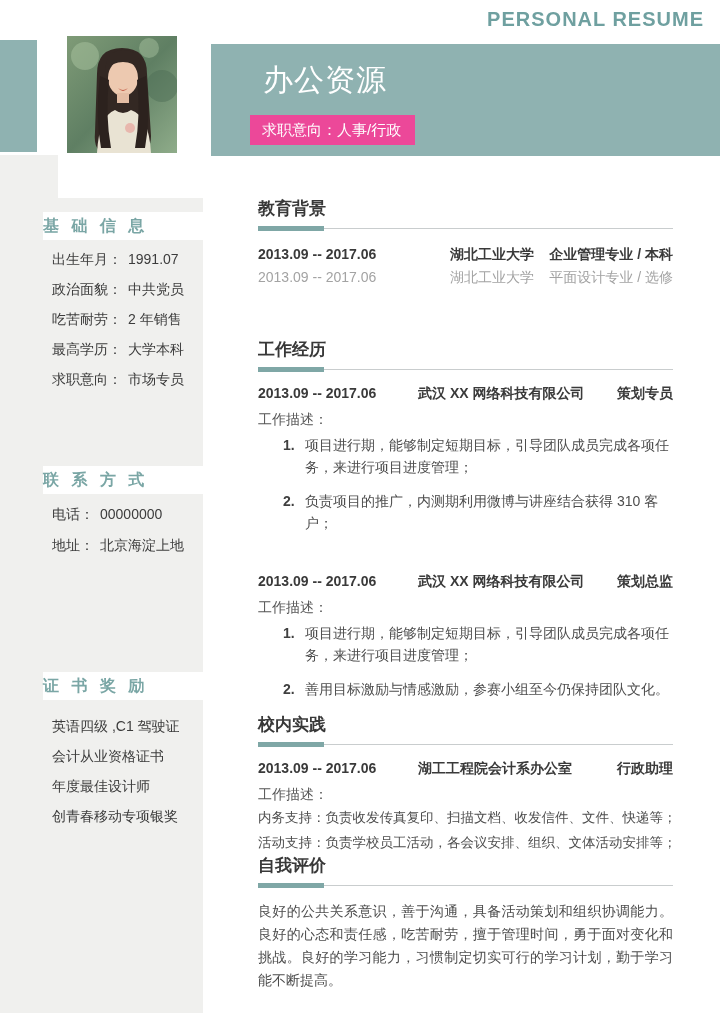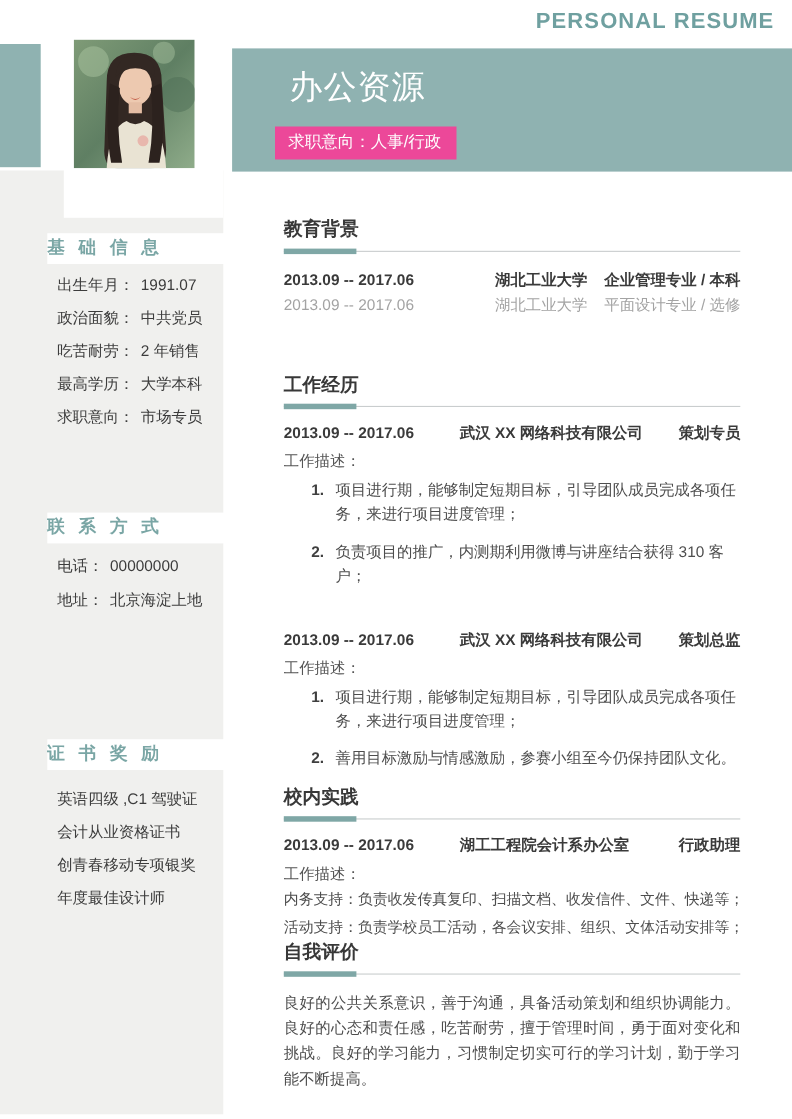--- a/index.html
+++ b/index.html
@@ -110,22 +110,22 @@
       <div class="sb-row">
         <span class="lbl">地址：</span>
         <span class="val">北京海淀上地</span>
       </div>
     </div>
 
     <div class="sb-band b3">证 书 奖 励</div>
     <div class="sb-group g3">
       <div class="sb-item">英语四级 ,C1 驾驶证</div>
       <div class="sb-item">会计从业资格证书</div>
+      <div class="sb-item">年度最佳设计师</div>
       <div class="sb-item">创青春移动专项银奖</div>
-      <div class="sb-item">年度最佳设计师</div>
     </div>
   </div>
 
   <div class="photo-card"></div>
   <svg class="photo" viewBox="0 0 110 117" xmlns="http://www.w3.org/2000/svg">
     <defs>
       <linearGradient id="pg" x1="0" y1="0" x2="1" y2="1">
         <stop offset="0" stop-color="#7f9b77"></stop>
         <stop offset="0.5" stop-color="#5f7f63"></stop>
         <stop offset="1" stop-color="#8fac8a"></stop>

